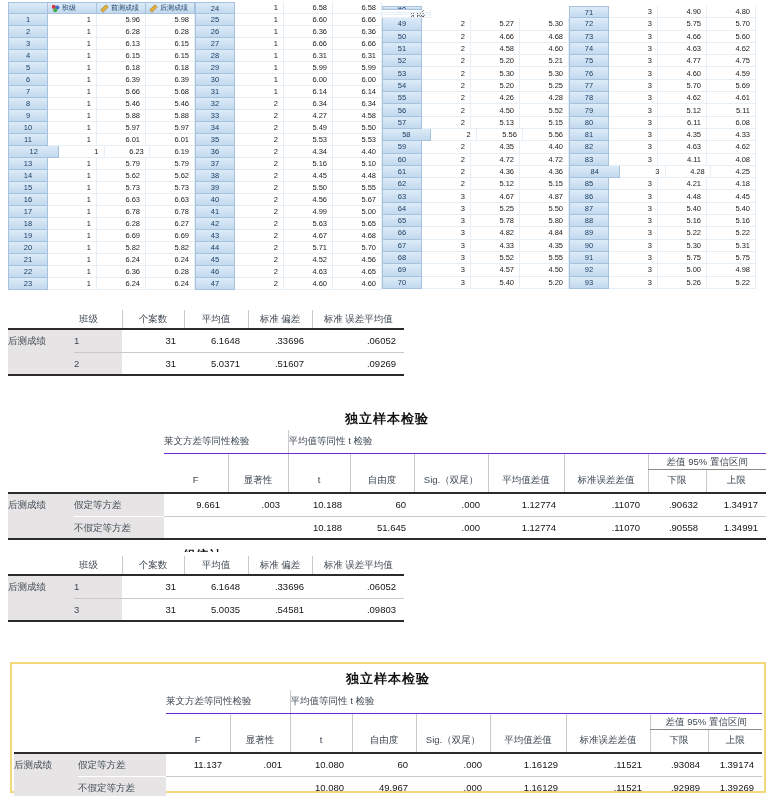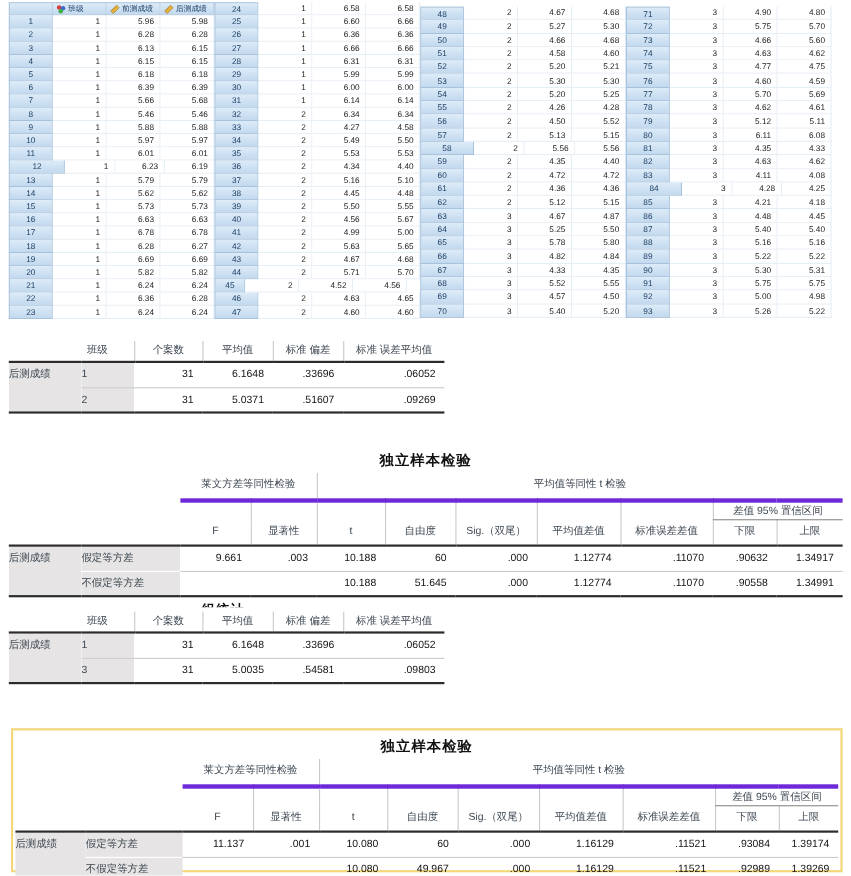--- a/index.html
+++ b/index.html
@@ -39,21 +39,21 @@
     padding:3px 2px 4px;border-bottom:2px solid #2b2b2b;
   }
   .gs thead th.h-class{text-align:left;padding-left:5px;}
   .vl{border-left:1px solid #c9c9c9;}
   .lbl{background:#e6e4e4;color:#3e4852;text-align:left;padding:0 5px;}
   .lbl.main{vertical-align:top;padding-top:5px;}
   .gs td,.tt td{text-align:right;padding-right:8px;color:#141414;}
   .gs tr.r1 th.grp,.gs tr.r1 td{border-bottom:1px solid #c9c9c9;}
   .gs tr.r2 th.grp,.gs tr.r2 td,.gs .lbl.main{border-bottom:2px solid #2b2b2b;}
   .gs tr.r1,.gs tr.r2{height:23px;}
-  .tt th.gspan{border-bottom:4px solid #6d28d9;text-align:center;color:#3e4852;padding:3px 0 4px;}
+  .tt th.gspan{border-bottom:1px solid #6d28d9;text-align:left;color:#3e4852;padding:3px 0 4px;}
   .tt tr.ha th{height:16px;vertical-align:middle;}
   .tt tr.hb th{height:15px;vertical-align:middle;}
   .tt th.cispan{border-bottom:1px solid #8a8a8a;text-align:center;color:#3e4852;}
   .tt tr.hc th{height:20px;vertical-align:middle;text-align:center;color:#3e4852;
     border-bottom:2px solid #2b2b2b;padding-bottom:2px;}
   .tt tr.r1,.tt tr.r2{height:23px;}
   .tt tr.r1 td{border-bottom:1px solid #c9c9c9;}
   .tt tr.r1 th.l2{border-bottom:1px solid #ffffff;}
   .tt tr.r2 td,.tt tr.r2 th.l2,.tt .lbl.main{border-bottom:2px solid #2b2b2b;}
   .out-title{
@@ -372,40 +372,40 @@
         <div class="gcell" style="width:49px">4.67</div>
         <div class="gcell" style="width:49px">4.68</div>
       </div>
       <div class="grow" style="height: 12px;">
         <div class="gcell rn" style="width:40px">44</div>
         <div class="gcell" style="width:49px">2</div>
         <div class="gcell" style="width:49px">5.71</div>
         <div class="gcell" style="width:49px">5.70</div>
       </div>
       <div class="grow" style="height: 12px;">
-        <div class="gcell rn" style="width:28px">45</div>
+        <div class="gcell rn" style="width:40px">45</div>
         <div class="gcell" style="width:49px">2</div>
         <div class="gcell" style="width:49px">4.52</div>
         <div class="gcell" style="width:49px">4.56</div>
       </div>
       <div class="grow" style="height: 12px;">
         <div class="gcell rn" style="width:40px">46</div>
         <div class="gcell" style="width:49px">2</div>
         <div class="gcell" style="width:49px">4.63</div>
         <div class="gcell" style="width:49px">4.65</div>
       </div>
       <div class="grow" style="height: 12px;">
         <div class="gcell rn" style="width:40px">47</div>
         <div class="gcell" style="width:49px">2</div>
         <div class="gcell" style="width:49px">4.60</div>
         <div class="gcell" style="width:49px">4.60</div>
       </div>
     </div>
     <div class="strip" style="left: 382px; top: 6px; width: 187px;">
-      <div class="grow first" style="height: 12.3px;">
+      <div class="grow first" style="height: 12.3px; flex-direction: column;">
         <div class="gcell rn" style="width:40px">48</div>
         <div class="gcell" style="width:49px">2</div>
         <div class="gcell" style="width:49px">4.67</div>
         <div class="gcell" style="width:49px">4.68</div>
       </div>
       <div class="grow" style="height: 12.3px;">
         <div class="gcell rn" style="width:40px">49</div>
         <div class="gcell" style="width:49px">2</div>
         <div class="gcell" style="width:49px">5.27</div>
         <div class="gcell" style="width:49px">5.30</div>

